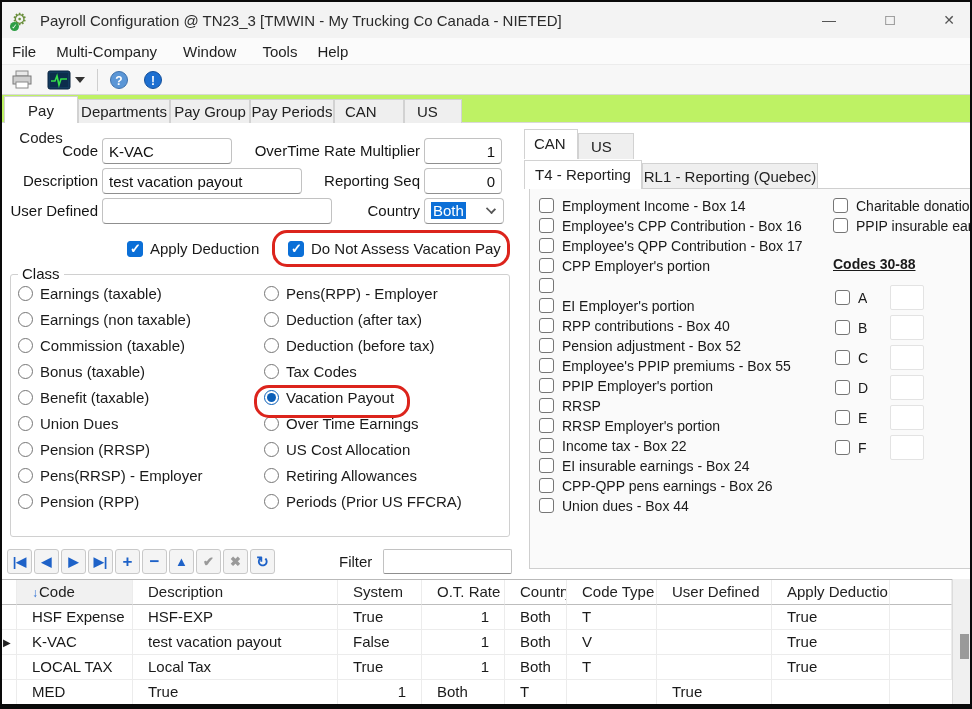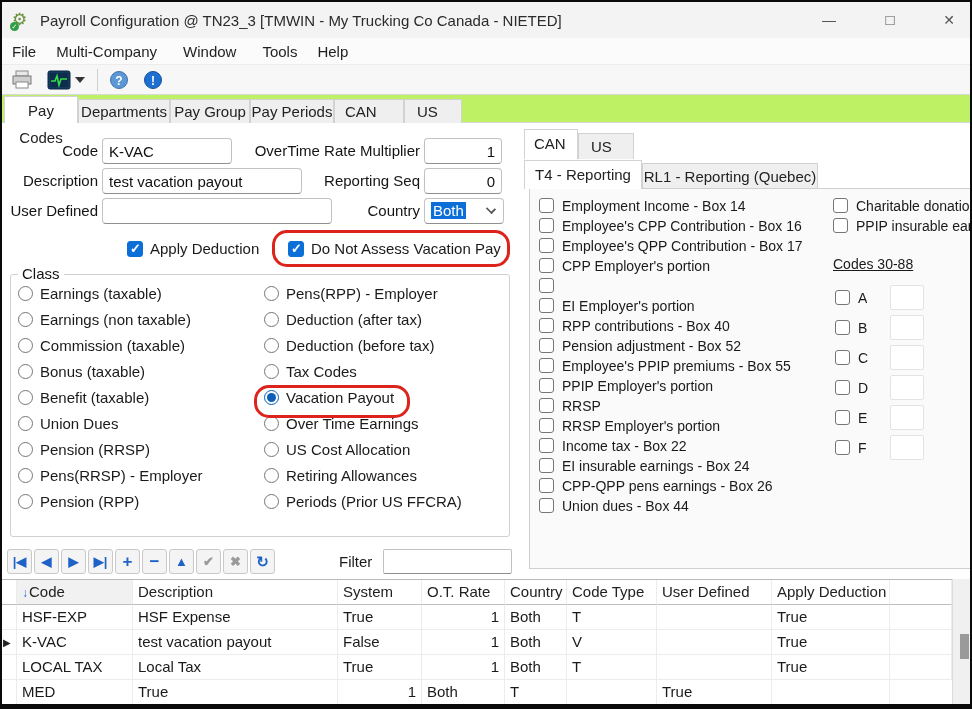--- a/index.html
+++ b/index.html
@@ -48,21 +48,21 @@
   
   .panelbox { position:absolute; left:527px; top:186px; width:445px; height:381px; background:#fafafa; border:1px solid #cfcfcf; overflow:hidden; }
   .t4lbl { position:absolute; font-size:14px; line-height:17px; white-space:nowrap; overflow:hidden; }
   .codes-head { position:absolute; font-size:14px; text-decoration:underline; color:#1a1a1a; }
   .code-input { position:absolute; width:34px; height:25px; background:#fff; border:1px solid #e3e3e3; border-radius:2px; }
   
   .nav-btn { position:absolute; top:547px; width:25px; height:25px; background:#f4f4f4; border:1px solid #c9c9c9; border-radius:3px; text-align:center; line-height:23px; font-size:13px; font-weight:bold; color:#1e62c8; }
   .nav-btn.gray { color:#9a9a9a; }
   
   .grid { position:absolute; left:0; top:577px; width:950px; display:grid; grid-template-columns:15px 116px 205px 84px 83px 62px 90px 115px 118px 62px; border-top:1px solid #b9b9b9; background:#fff; }
-  .gcell { height:25px; border-right:1px solid #ececec; border-bottom:1px solid #ececec; font-size:15px; line-height:24px; padding:0 5px; white-space:nowrap; overflow:hidden; }
+  .gcell { height:25px; border-right:1px solid #ececec; border-bottom:1px solid #ececec; font-size:15px; line-height:24px; padding:0 15px; white-space:nowrap; overflow:hidden; }
   .ghead { border-bottom:1px solid #bdbdbd; color:#222; }
   .ghead.sorted { background:#f1f1f1; }
   .num-cell { text-align:right; }
   .sort-ico { color:#2b6fd4; font-size:12px; margin-right:1px; }
   .ind-cell { padding:0 1px; font-size:10px; line-height:25px; color:#222; }
   .vscroll { position:absolute; left:950px; top:577px; width:22px; height:125px; background:#f0f0f0; border-left:1px solid #dcdcdc; }
   .vthumb { position:absolute; left:7px; top:55px; width:9px; height:25px; background:#9a9a9a; }
   .bottom-strip { position:absolute; left:0; top:702px; width:100%; height:7px; background:#0a0a0a; }
   svg { display:block; }
 </style>
@@ -227,21 +227,21 @@
   <span class="t4lbl" style="left:560px;top:456px;width:256px;">EI insurable earnings - Box 24</span>
   <span class="cbx small" style="left:537px;top:476px;"></span>
   <span class="t4lbl" style="left:560px;top:476px;width:256px;">CPP-QPP pens earnings - Box 26</span>
   <span class="cbx small" style="left:537px;top:496px;"></span>
   <span class="t4lbl" style="left:560px;top:496px;width:256px;">Union dues - Box 44</span>
 
   <span class="cbx small" style="left:831px;top:196px;"></span>
   <span class="t4lbl" style="left:854px;top:196px;width:118px;">Charitable donation</span>
   <span class="cbx small" style="left:831px;top:216px;"></span>
   <span class="t4lbl" style="left:854px;top:216px;width:118px;">PPIP insurable earni</span>
-  <span class="codes-head" style="left:831px;top:254px;">Codes 30-88</span>
+  <span class="codes-head" style="left:831px;top:254px;font-weight:bold;">Codes 30-88</span>
 
   <span class="cbx small" style="left:833px;top:288px;"></span>
   <span class="t4lbl" style="left:856px;top:288px;">A</span>
   <span class="code-input" style="left:888px;top:283px;"></span>
   <span class="cbx small" style="left:833px;top:318px;"></span>
   <span class="t4lbl" style="left:856px;top:318px;">B</span>
   <span class="code-input" style="left:888px;top:313px;"></span>
   <span class="cbx small" style="left:833px;top:348px;"></span>
   <span class="t4lbl" style="left:856px;top:348px;">C</span>
   <span class="code-input" style="left:888px;top:343px;"></span>
@@ -275,22 +275,22 @@
     <div class="gcell ghead">Description</div>
     <div class="gcell ghead">System</div>
     <div class="gcell ghead">O.T. Rate</div>
     <div class="gcell ghead">Country</div>
     <div class="gcell ghead">Code Type</div>
     <div class="gcell ghead">User Defined</div>
     <div class="gcell ghead">Apply Deduction</div>
     <div class="gcell ghead"></div>
 
     <div class="gcell ind-cell"></div>
+    <div class="gcell">HSF Expense</div>
     <div class="gcell">HSF-EXP</div>
-    <div class="gcell">HSF Expense</div>
     <div class="gcell">True</div>
     <div class="gcell num-cell">1</div>
     <div class="gcell">Both</div>
     <div class="gcell">T</div>
     <div class="gcell"></div>
     <div class="gcell">True</div>
     <div class="gcell"></div>
 
     <div class="gcell ind-cell">▶</div>
     <div class="gcell">K-VAC</div>

